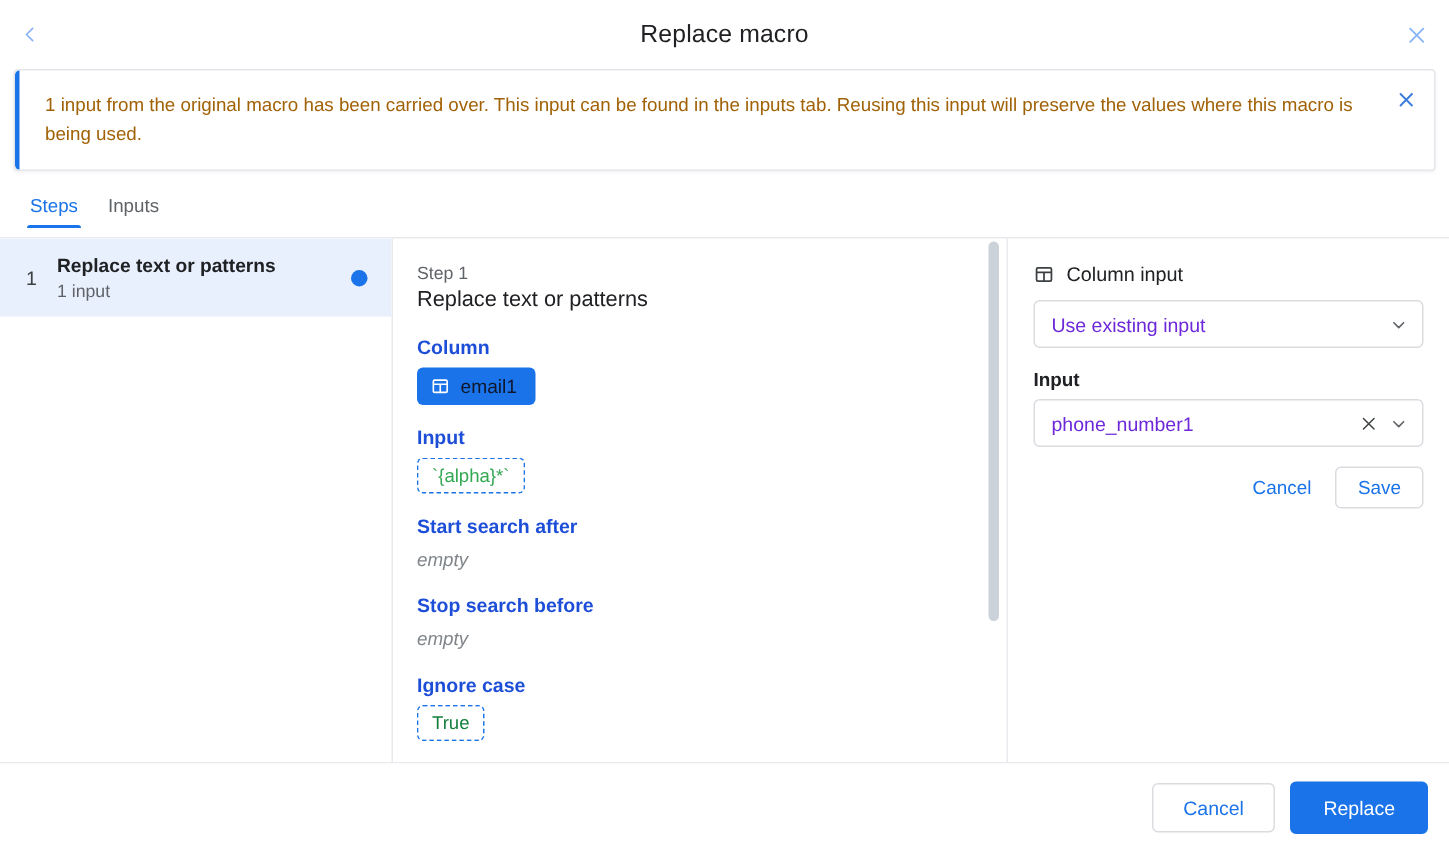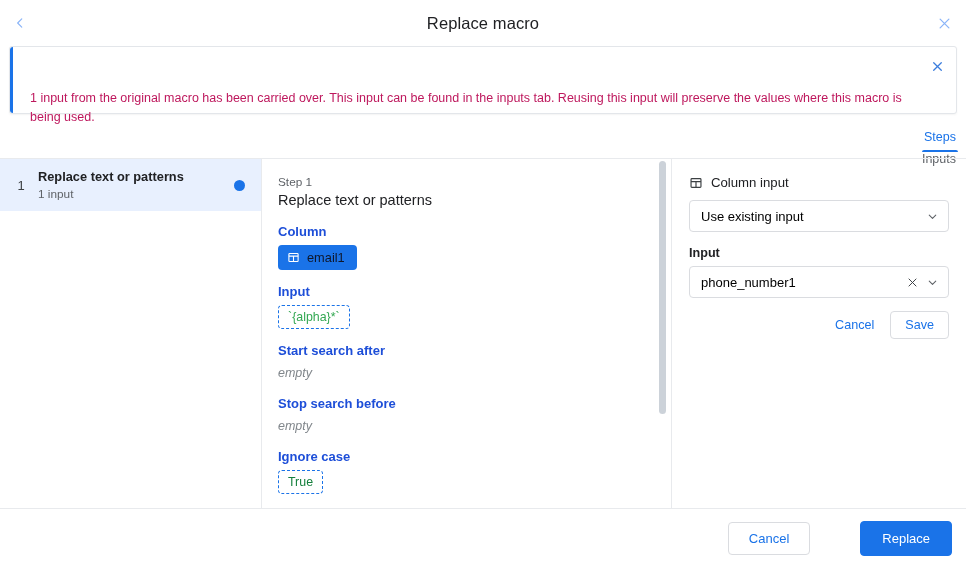--- a/index.html
+++ b/index.html
@@ -44,33 +44,33 @@
     border-radius: 3px;
     box-shadow: 0 1px 2px rgba(60,64,67,.06);
   }
   .banner-accent {
     position: absolute; left: 0; top: 0; width: 3px; height: 100%;
     background: #1a73e8;
     border-radius: 3px 0 0 3px;
   }
   .banner-text {
     position: absolute; left: 20px; top: 14px; width: 880px;
-    font-size: 12.5px; line-height: 19px; color: #be185d; margin-top: 28px;
+    font-size: 12.5px; line-height: 19px; color: #a16207;
   }
   .banner-close {
     position: absolute; right: 9px; top: 9px;
     width: 20px; height: 20px;
     display: flex; align-items: center; justify-content: center;
     cursor: pointer;
   }
 
   
   .tabs {
     position: absolute; left: 0; top: 130px; width: 966px; height: 28px;
-    display: flex; align-items: flex-end; padding-left: 10px; flex-direction: column;
+    display: flex; align-items: flex-start; padding-left: 10px;
   }
   .tab {
     padding: 0 10px 8px 10px;
     font-size: 12.5px; color: #5f6368; cursor: pointer;
     position: relative;
   }
   .tab.active { color: #1a73e8; font-weight: 400; }
   .tab.active::after {
     content: ""; position: absolute; left: 8px; right: 8px; bottom: 0;
     height: 2.5px; background: #1a73e8; border-radius: 2px 2px 0 0;
@@ -163,21 +163,21 @@
   .r-heading {
     display: flex; align-items: flex-end; gap: 8px;
     font-size: 13.2px; color: #202124; margin-bottom: 10px;
   }
   .select-box {
     position: relative;
     height: 32px; width: 100%;
     border: 1px solid #dadce0; border-radius: 4px;
     display: flex; align-items: center;
     padding: 0 30px 0 11px;
-    font-size: 13px; color: #000000;
+    font-size: 13px; color: #6d28d9;
     background: #fff; cursor: pointer;
   }
   .select-caret {
     position: absolute; right: 9px; top: 0; bottom: 0;
     display: flex; align-items: center;
   }
   .select-clear {
     position: absolute; right: 29px; top: 0; bottom: 0;
     display: flex; align-items: center; cursor: pointer;
   }
@@ -207,21 +207,21 @@
     background: #fff;
   }
   .btn-cancel {
     font-size: 13px; color: #1a73e8; background: #fff;
     border: 1px solid #dadce0; border-radius: 4px;
     padding: 8px 20px; cursor: pointer; font-family: inherit;
   }
   .btn-primary {
     font-size: 13px; color: #fff; background: #1a73e8;
     border: 1px solid #1a73e8; border-radius: 4px;
-    padding: 9px 21px; cursor: pointer; font-family: inherit; margin-left: 40px;
+    padding: 9px 21px; cursor: pointer; font-family: inherit;
   }
 </style>
 </head>
 <body>
 
 <div id="app">
 
   <div class="header">
     <div class="hdr-back">
       <svg width="14" height="14" viewBox="0 0 24 24">

